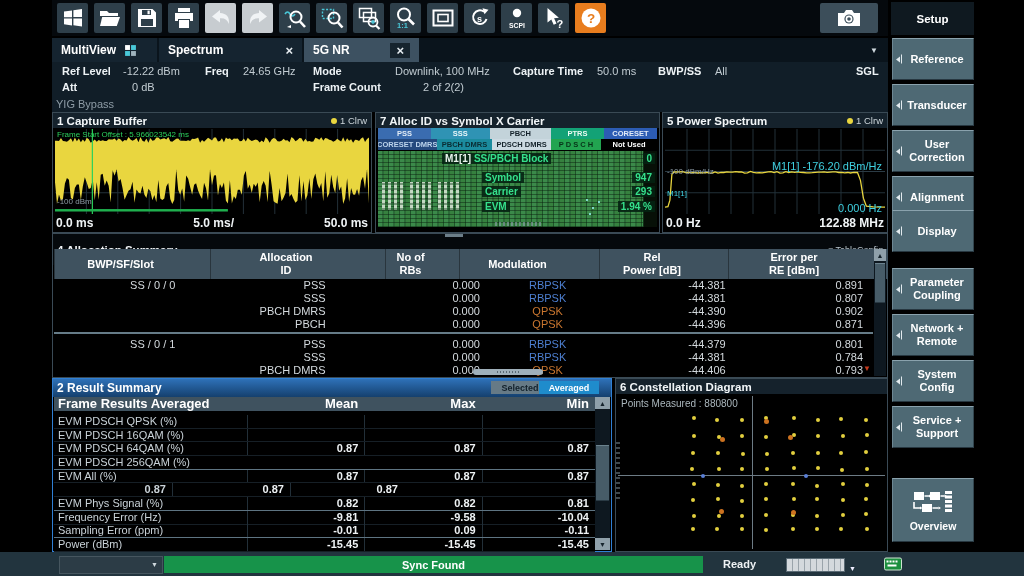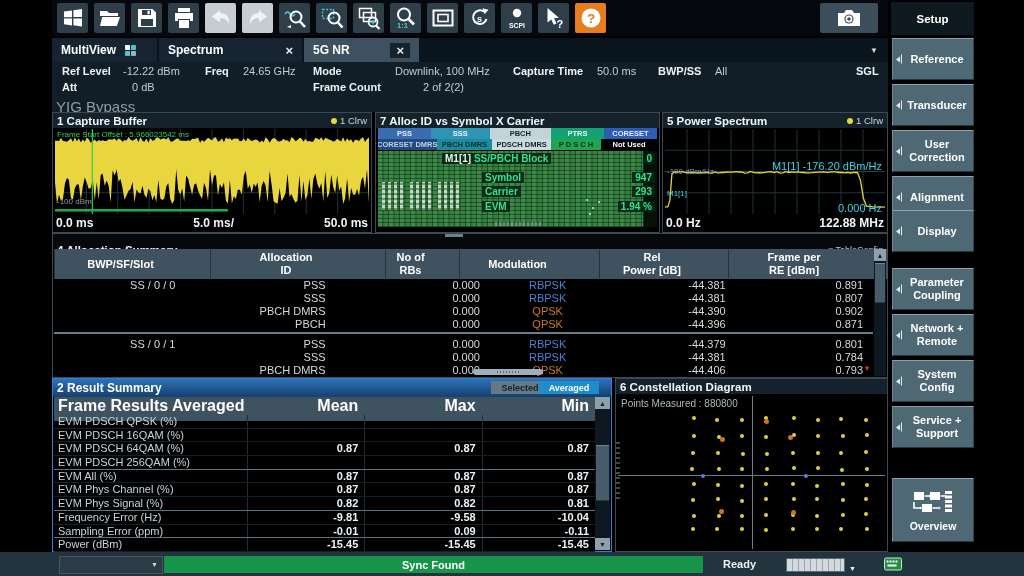--- a/index.html
+++ b/index.html
@@ -89,29 +89,29 @@
         background-size:22px 2px;background-repeat:no-repeat;background-position:center;}
   .scroll-warn{position:absolute;font-size:8px;color:#c33a1e;}
   
   #result{border:1px solid #2f7fd4;}
   #result .rtitle{height:18px;background:linear-gradient(#2e71b8,#15406e);display:flex;align-items:center;
      padding:0 4px;font-size:12px;font-weight:bold;color:#fff;position:relative;}
   .viewbtn{position:absolute;top:2px;height:13px;font-size:9px;font-weight:bold;display:flex;
      align-items:center;justify-content:center;padding:0 6px;}
   .viewbtn.inactivev{background:#667a86;color:#13212b;}
   .viewbtn.activev{background:#1f8ccc;color:#fff;}
-  .rhead{position:absolute;left:1px;top:18px;height:24px;right:16px;display:flex;background:#3f525f;
-     font-size:16px;font-weight:bold;color:#fff;line-height:18px;}
+  .rhead{position:absolute;left:1px;top:18px;height:14px;right:16px;display:flex;background:#3f525f;
+     font-size:13px;font-weight:bold;color:#fff;line-height:18px;align-items:center;}
   .rhead span{box-sizing:border-box;}
   .rbody{position:absolute;left:1px;top:36px;right:16px;bottom:1px;}
   .rrow{display:flex;height:12.7px;font-size:11px;line-height:12.7px;border-bottom:1px solid #161f26;}
   .rrow span{box-sizing:border-box;border-left:1px solid #222f38;white-space:nowrap;overflow:hidden;}
   .rrow span:first-child{border-left:none;color:#c9d2d8;padding-left:4px;}
   .rnum{text-align:right;padding-right:6px;color:#eef2f4;font-weight:bold;}
-  .rsep{border-bottom:1px solid #5e7482 !important;}
+  .rsep{border-bottom:1px solid #5e7482 !important;align-items:flex-end;}
   
   #constellation .axis-v{position:absolute;width:1px;background:#6d7b85;}
   #constellation .axis-h{position:absolute;height:1px;background:#6d7b85;}
   .cdot{position:absolute;width:4px;height:4px;border-radius:50%;background:#e2cf3e;}
   .cdot.orange{background:#cc7220;width:5px;height:5px;}
   .cdot.blue{background:#5a7fd6;}
   .pointslab{position:absolute;left:5px;top:19px;font-size:10px;color:#aab6bc;}
   .vsplit{position:absolute;left:0;top:62px;width:4px;height:58px;
      background:repeating-linear-gradient(0deg,#8fa2ac 0 2px,rgba(0,0,0,0) 2px 5px);opacity:.45;}
   
@@ -291,21 +291,21 @@
     <span class="sval   srow1" style="left:343px">Downlink, 100 MHz</span>
     <span class="slabel srow1" style="left:461px">Capture Time</span>
     <span class="sval   srow1" style="left:545px">50.0 ms</span>
     <span class="slabel srow1" style="left:606px">BWP/SS</span>
     <span class="sval   srow1" style="left:663px">All</span>
     <span class="slabel srow1" style="left:804px">SGL</span>
     <span class="slabel srow2" style="left:10px">Att</span>
     <span class="sval   srow2" style="left:80px">0 dB</span>
     <span class="slabel srow2" style="left:261px">Frame Count</span>
     <span class="sval   srow2" style="left:371px">2 of 2(2)</span>
-    <span class="sval   srow3" style="left:4px;color:#8e9ca6;font-size:15px">YIG Bypass</span>
+    <span class="sval   srow3" style="left:4px;color:#8e9ca6;font-size:11px">YIG Bypass</span>
   </div>
 
   <div class="panel" id="capture-panel" style="left:52px;top:112px;width:320px;height:121px">
     <div class="ptitle">
       <span>1 Capture Buffer</span>
       <span class="trace">
           <span class="dot"></span>
           <span>1 Clrw</span>
         </span>
     </div>
@@ -433,21 +433,21 @@
     <div style="position:absolute;left:392px;top:0;width:18px;height:3px;background:#6c7e88"></div>
     <div class="thead" id="at-header">
         <span class="ath" style="width: 132px;">BWP/SF/Slot</span>
         <span class="ath" style="width: 151px;">Allocation
 ID</span>
         <span class="ath" style="width: 50px;">No of
 RBs</span>
         <span class="ath" style="width: 116px;">Modulation</span>
         <span class="ath" style="width: 105px;">Rel
 Power [dB]</span>
-        <span class="ath" style="width: 131px;">Frame per
+        <span class="ath" style="width: 131px;">Error per
 RE [dBm]</span>
         <span class="ath" style="width: 138px;">EVM
 [%]</span>
       </div>
     <div class="tbody" id="at-body">
         <div class="arow">
           <span class="ar-right" style="width: 132px;">SS / 0 / 0</span>
           <span class="ar-right" style="width: 151px;">PSS</span>
           <span class="ar-right" style="width: 50px;"></span>
           <span class="ar-right" style="width: 105px;">0.000</span>
@@ -556,21 +556,20 @@
           <span class="rnum" style="width: 118px;"></span>
           <span class="rnum" style="width: 114px;"></span>
         </div>
         <div class="rrow">
           <span style="width: 194px;">EVM All (%)</span>
           <span class="rnum" style="width: 118px;">0.87</span>
           <span class="rnum" style="width: 118px;">0.87</span>
           <span class="rnum" style="width: 114px;">0.87</span>
         </div>
         <div class="rrow">
-          <span style="width: 194px;">EVM Phys Channel (%)</span>
           <span class="rnum" style="width: 118px;">0.87</span>
           <span class="rnum" style="width: 118px;">0.87</span>
           <span class="rnum" style="width: 114px;">0.87</span>
         </div>
         <div class="rrow rsep">
           <span style="width: 194px;">EVM Phys Signal (%)</span>
           <span class="rnum" style="width: 118px;">0.82</span>
           <span class="rnum" style="width: 118px;">0.82</span>
           <span class="rnum" style="width: 114px;">0.81</span>
         </div>

